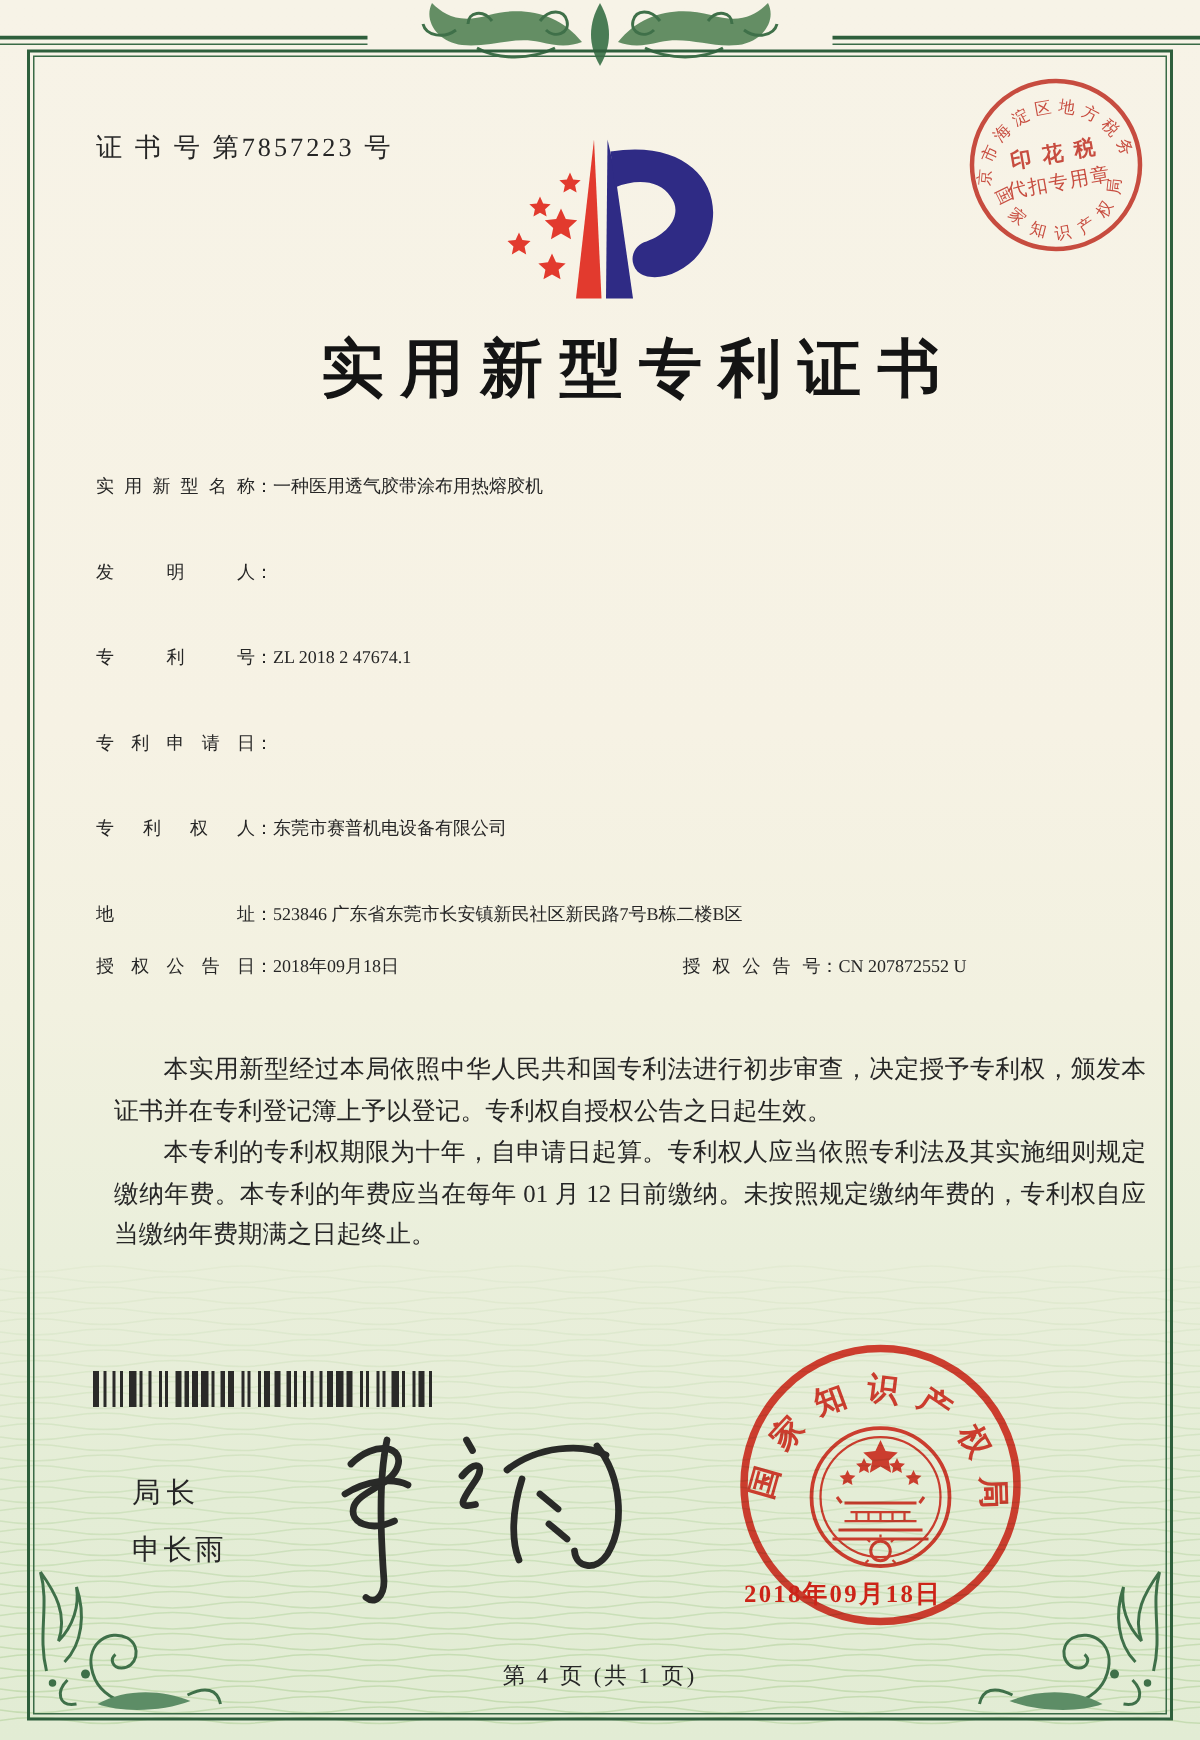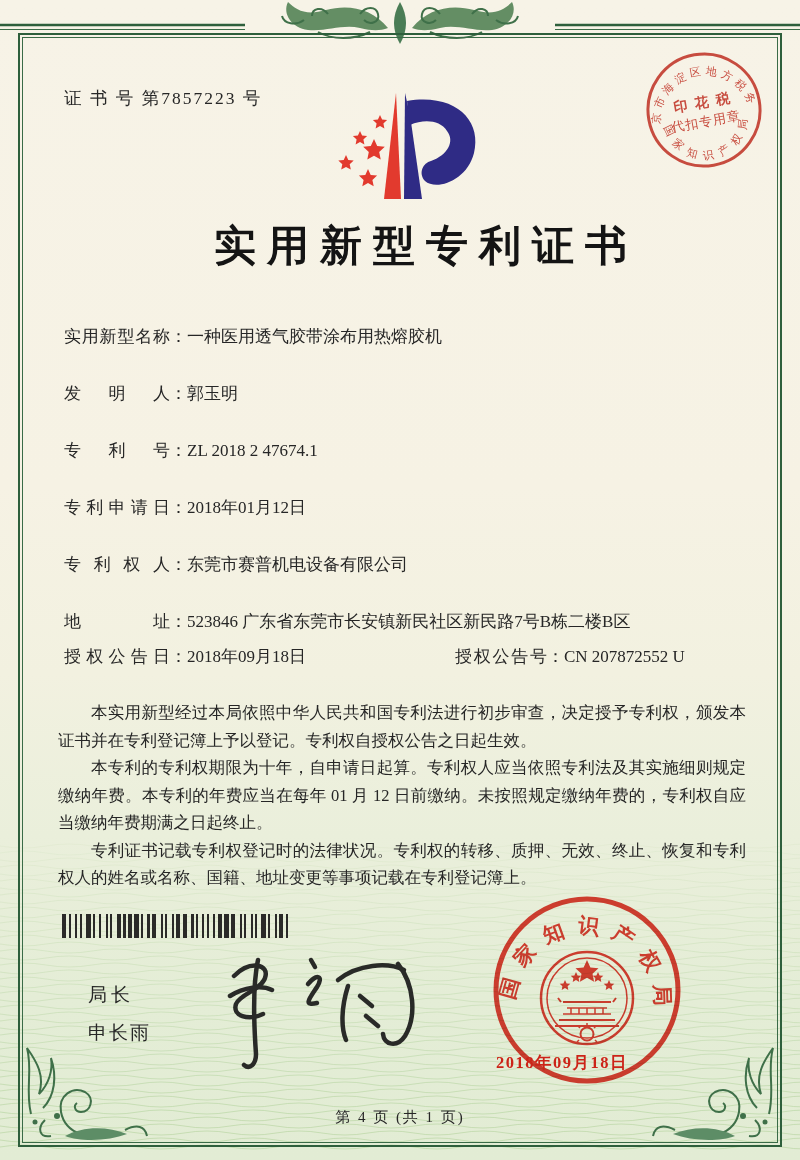--- a/index.html
+++ b/index.html
@@ -13,29 +13,29 @@
   #waves{left:0;top:0;z-index:0;}
   .frame{left:18px;top:33px;width:764px;height:1114px;border:2.5px solid #2e5f3c;box-sizing:border-box;z-index:1;}
   .frame::after{content:'';position:absolute;inset:2px;border:1px solid #3a6b47;}
   .top-ornament{left:0;top:0;z-index:1;}
   .corner{z-index:1;}
   .cert-no{left:64px;top:86px;font-size:17.5px;letter-spacing:2px;z-index:2;}
   .logo{left:330px;top:93px;z-index:2;}
   .title{left:0;top:218px;width:800px;text-align:center;font-size:42px;font-weight:bold;
     letter-spacing:11px;color:#141414;z-index:2;padding-left:26px;}
   .tax-stamp{left:644px;top:50px;z-index:3;opacity:.88;mix-blend-mode:multiply;transform:rotate(-10deg);}
-  .fields{left:64px;top:324px;width:684px;font-size:17px;z-index:2;}
+  .fields{left:64px;top:312px;width:684px;font-size:12px;z-index:2;}
   .frow{display:flex;align-items:flex-start;line-height:25px;margin-bottom:32px;position:relative;}
   .frow.addr{margin-bottom:10px;}
   .flabel{flex:none;display:inline-block;width:106px;text-align:justify;text-align-last:justify;}
   .fcolon{flex:none;}
   .fvalue{flex:1;}
   .grant-right{position:absolute;left:391px;top:0;display:flex;}
   .grant-right .flabel{width:92px;}
-  .paras{left:58px;top:699px;width:688px;font-size:16.5px;line-height:27.5px;text-align:justify;z-index:2;}
+  .paras{left:76px;top:699px;width:688px;font-size:16.5px;line-height:27.5px;text-align:justify;z-index:2;}
   .paras p{margin:0;text-indent:2em;}
   .barcode{left:62px;top:914px;height:24px;display:flex;align-items:stretch;z-index:2;}
   .signer-title{left:88px;top:982px;font-size:19px;letter-spacing:4px;z-index:2;}
   .signer-name{left:88px;top:1020px;font-size:19px;letter-spacing:2px;z-index:2;}
   .signature{left:190px;top:938px;z-index:3;}
   .seal{left:491px;top:894px;z-index:3;opacity:.93;mix-blend-mode:multiply;}
   .seal-date{left:496px;top:1052px;width:190px;font-size:16.5px;font-weight:bold;color:#cc2418;
     letter-spacing:1.5px;z-index:4;font-family:"Liberation Serif","DejaVu Serif",serif;}
   .footer{left:0;top:1108px;width:800px;text-align:center;font-size:15px;letter-spacing:2px;z-index:2;}
 </style>
@@ -178,31 +178,29 @@
 
   <div class="abs fields">
     <div class="frow">
       <span class="flabel">实用新型名称</span>
         <span class="fcolon">：</span>
         <span class="fvalue">一种医用透气胶带涂布用热熔胶机</span>
     </div>
     <div class="frow">
       <span class="flabel">发明人</span>
         <span class="fcolon">：</span>
-        <span class="fvalue">郭玉明</span>
     </div>
     <div class="frow">
       <span class="flabel">专利号</span>
         <span class="fcolon">：</span>
         <span class="fvalue">ZL 2018 2 47674.1</span>
     </div>
     <div class="frow">
       <span class="flabel">专利申请日</span>
         <span class="fcolon">：</span>
-        <span class="fvalue">2018年01月12日</span>
     </div>
     <div class="frow">
       <span class="flabel">专利权人</span>
         <span class="fcolon">：</span>
         <span class="fvalue">东莞市赛普机电设备有限公司</span>
     </div>
     <div class="frow addr">
       <span class="flabel">地址</span>
         <span class="fcolon">：</span>
         <span class="fvalue">523846 广东省东莞市长安镇新民社区新民路7号B栋二楼B区</span>
@@ -215,21 +213,20 @@
         <span class="flabel">授权公告号</span>
           <span class="fcolon">：</span>
           <span class="fvalue">CN 207872552 U</span>
       </span>
     </div>
   </div>
 
   <div class="abs paras">
     <p>本实用新型经过本局依照中华人民共和国专利法进行初步审查，决定授予专利权，颁发本证书并在专利登记簿上予以登记。专利权自授权公告之日起生效。</p>
     <p>本专利的专利权期限为十年，自申请日起算。专利权人应当依照专利法及其实施细则规定缴纳年费。本专利的年费应当在每年 01 月 12 日前缴纳。未按照规定缴纳年费的，专利权自应当缴纳年费期满之日起终止。</p>
-    <p>专利证书记载专利权登记时的法律状况。专利权的转移、质押、无效、终止、恢复和专利权人的姓名或名称、国籍、地址变更等事项记载在专利登记簿上。</p>
   </div>
 
   <div id="barcode" class="abs barcode">
       <div style="width: 4.4px; background: rgb(42, 42, 40);"></div>
       <div style="width: 2.2px; background: transparent;"></div>
       <div style="width: 2.2px; background: rgb(42, 42, 40);"></div>
       <div style="width: 4.4px; background: transparent;"></div>
       <div style="width: 2.2px; background: rgb(42, 42, 40);"></div>
       <div style="width: 2.2px; background: transparent;"></div>
       <div style="width: 2.2px; background: rgb(42, 42, 40);"></div>

